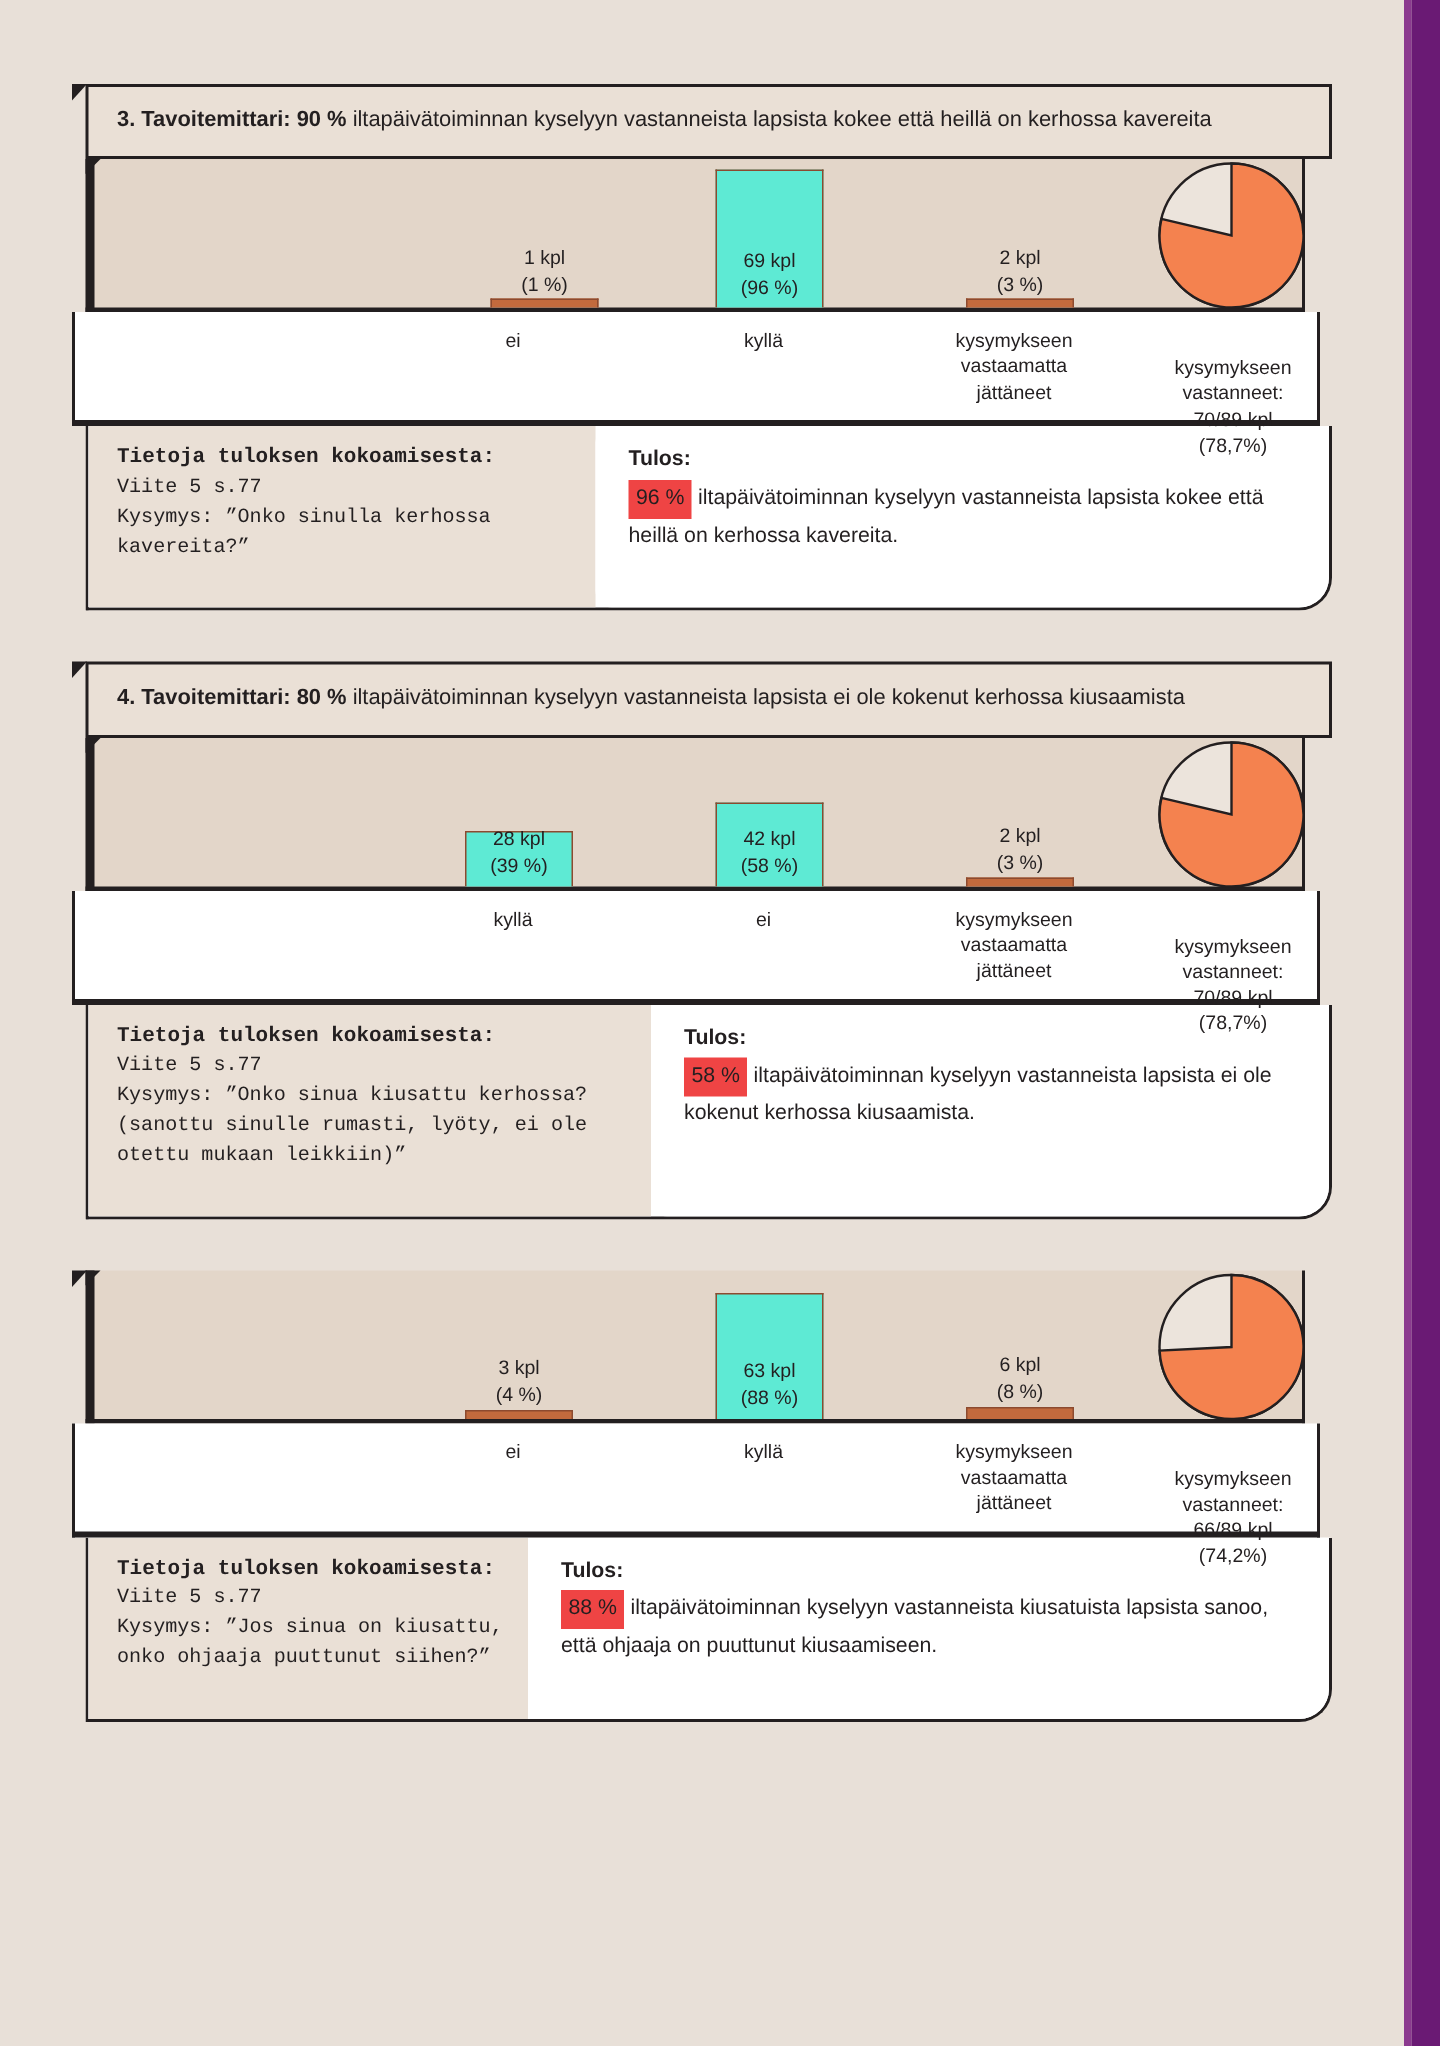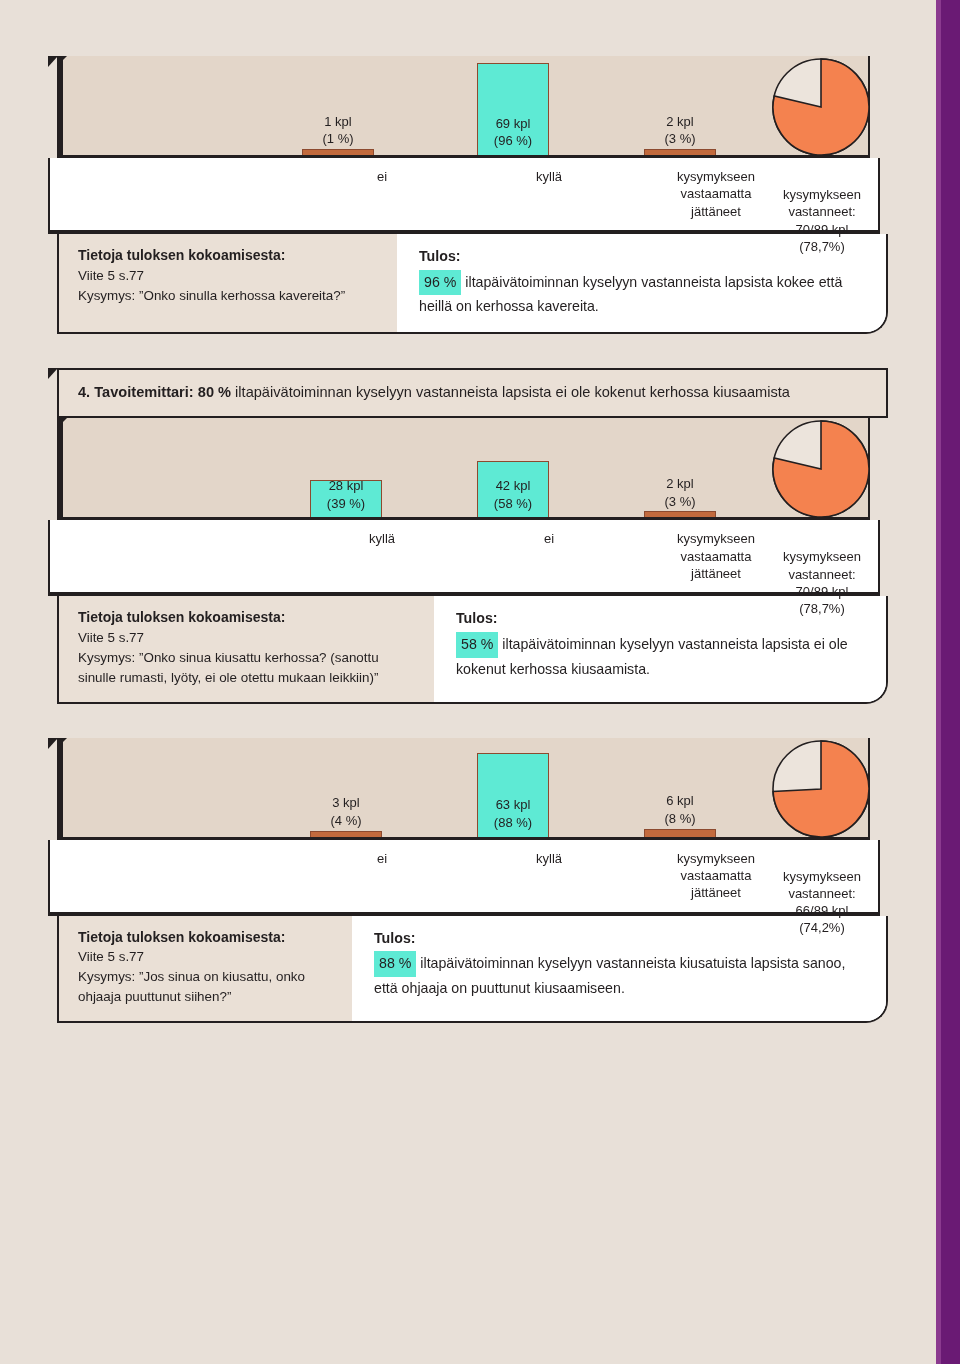--- a/index.html
+++ b/index.html
@@ -142,21 +142,20 @@
     z-index: 3;
   }
   .axis-label {
     position: absolute;
     top: 10px;
     text-align: center;
     font-size: 13px;
     line-height: 1.33;
     color: #231f20;
     transform: translateX(-50%);
-    margin-left: 40px;
   }
   .pie-caption {
     position: absolute;
     top: 28px;
     text-align: center;
     font-size: 13px;
     line-height: 1.33;
     color: #231f20;
     transform: translateX(-50%);
   }
@@ -170,38 +169,39 @@
     align-items: stretch;
     border: 2px solid #231f20;
     border-top: 0;
     border-bottom-right-radius: 22px;
     background: #ffffff;
     z-index: 1;
     overflow: hidden;
   }
   .info-left {
     background: #eae0d6;
-    padding: 11px 14px 14px 19px;
+    padding: 11px 14px 30px 19px;
     font-size: 13.4px;
     line-height: 1.48;
     color: #231f20;
+    font-family: Liberation Mono, monospace;
   }
   .info-left .hdr { font-weight: bold; display: block; font-size: 14px; }
   .info-right {
     flex: 1;
     background: #ffffff;
     padding: 11px 18px 14px 22px;
     font-size: 14.2px;
     line-height: 1.6;
     color: #231f20;
     border-radius: 11px;
   }
   .info-right .hdr { font-weight: bold; display: block; margin-bottom: 2px; }
   .pct-chip {
-    background: #5eead4;
+    background: #ef4444;
     padding: 1px 5px 2px 5px;
     display: inline-block;
     margin-right: 4px;
   }
 
   
   .joint-notch {
     position: absolute;
     left: 48px; top: 0;
     border-left: 10px solid #231f20;
@@ -214,23 +214,24 @@
 <body>
 
 <div class="edge-stripes">
   <div class="stripe-gap"></div>
   <div class="stripe-light"></div>
   <div class="stripe-dark"></div>
 </div>
 
 <div class="page" id="page-root">
     <div class="measure">
+      <div class="title-card"><span class="num">3.&nbsp;</span><span class="num">Tavoitemittari: </span><span class="goal">90 %</span> <span>iltapäivätoiminnan kyselyyn vastanneista lapsista kokee että heillä on kerhossa kavereita</span></div>
       <div class="chart-panel">
         <div class="bars">
-          <div class="bar-col" style="left: 239px;">
+          <div class="bar-col" style="left: 264px;">
             <div class="bar-labels">
               <div>1 kpl</div>
               <div>(1 %)</div>
             </div>
             <div class="bar tiny" style="height:6px"></div>
           </div>
           <div class="bar-col" style="left: 414px;">
             <div class="bar" style="height:92px">
               <div class="bar-labels inside">
                 <div>69 kpl</div>

